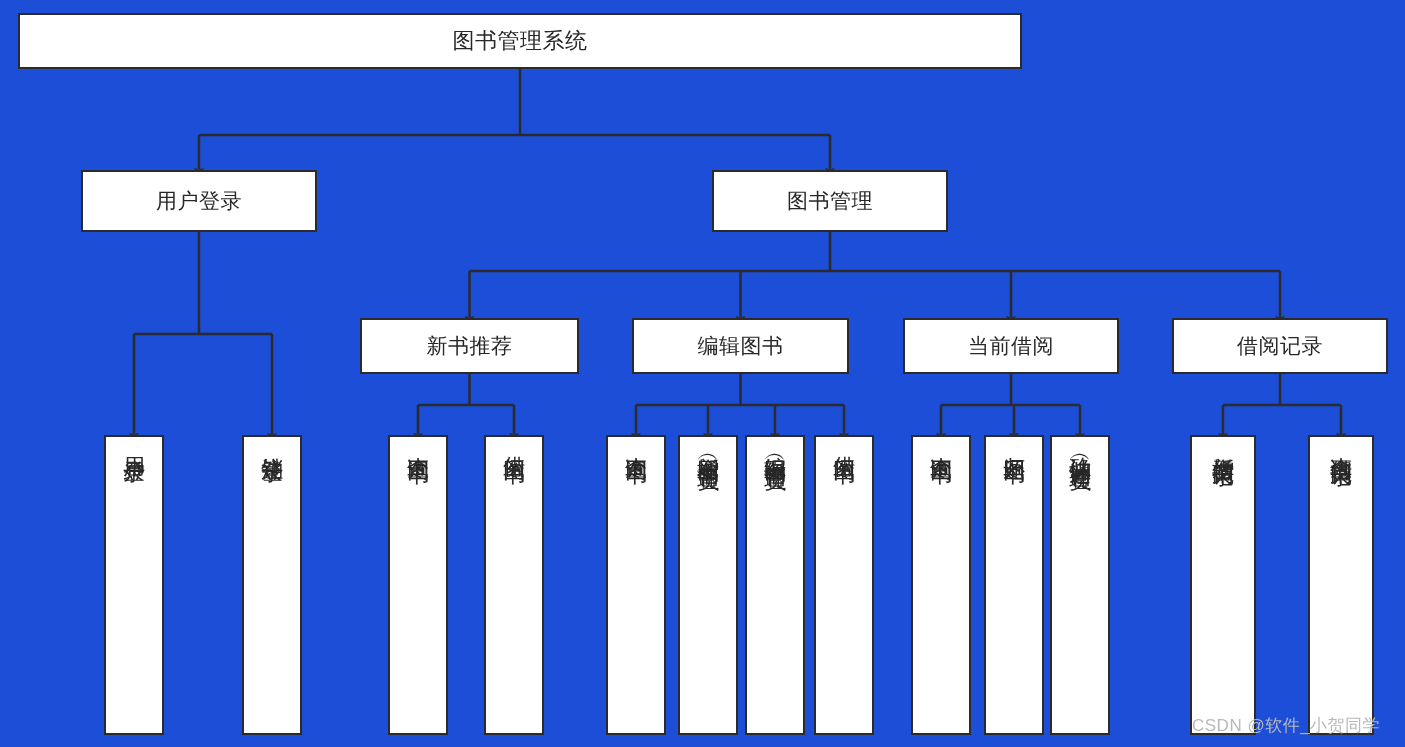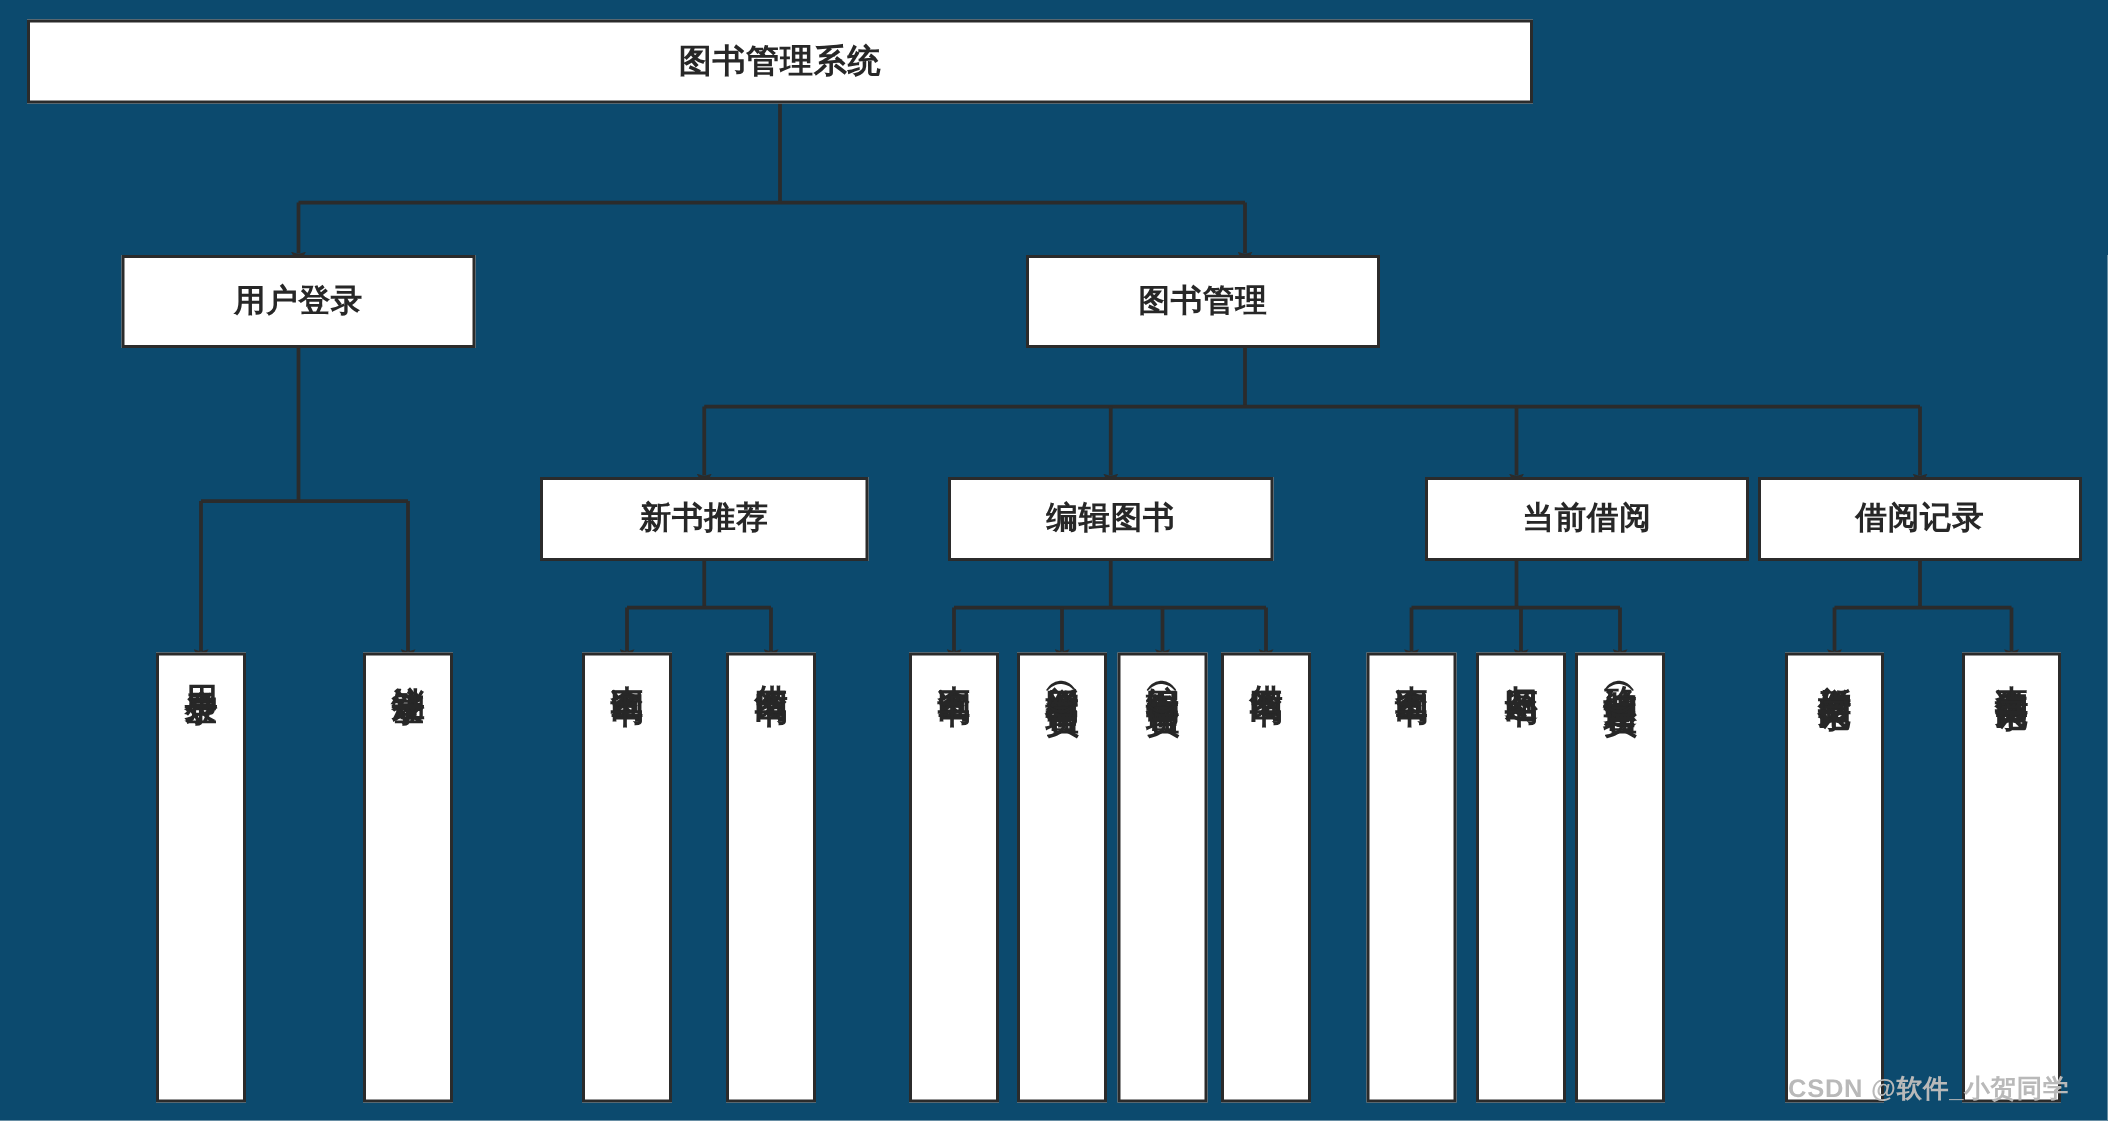--- a/index.html
+++ b/index.html
@@ -12,22 +12,21 @@
     width: 1405px;
     height: 747px;
     font-family: "Liberation Sans", "DejaVu Sans", sans-serif;
     overflow: hidden;
     position: relative;
   }
   #diagram-root {
     position: relative;
     width: 1405px;
     height: 747px;
-    background: #0c4a6e;
-    font-weight: bold;
+    background: #1d4ed8;
   }
   svg.connectors {
     position: absolute;
     left: 0;
     top: 0;
     width: 1405px;
     height: 747px;
     pointer-events: none;
   }
   .node {
@@ -129,30 +128,30 @@
       </g>
   </svg>
 
   <div id="node-layer">
       <div class="node horiz root" style="left: 18px; top: 13px; width: 1004px; height: 56px;">
         <span class="node-label">图书管理系统</span>
       </div>
       <div class="node horiz" style="left: 81px; top: 170px; width: 236px; height: 62px;">
         <span class="node-label">用户登录</span>
       </div>
-      <div class="node horiz" style="left: 684px; top: 170px; width: 236px; height: 62px;">
+      <div class="node horiz" style="left: 712px; top: 170px; width: 236px; height: 62px;">
         <span class="node-label">图书管理</span>
       </div>
       <div class="node horiz" style="left: 360px; top: 318px; width: 219px; height: 56px;">
         <span class="node-label">新书推荐</span>
       </div>
       <div class="node horiz" style="left: 632px; top: 318px; width: 217px; height: 56px;">
         <span class="node-label">编辑图书</span>
       </div>
-      <div class="node horiz" style="left: 950px; top: 318px; width: 216px; height: 56px; justify-content: center;">
+      <div class="node horiz" style="left: 903px; top: 318px; width: 216px; height: 56px; justify-content: center;">
         <span class="node-label">当前借阅</span>
       </div>
       <div class="node horiz" style="left: 1172px; top: 318px; width: 216px; height: 56px; align-items: center;">
         <span class="node-label">借阅记录</span>
       </div>
       <div class="node vert" style="left: 104px; top: 435px; width: 60px; height: 300px;">
         <span class="node-label">用户登录</span>
       </div>
       <div class="node vert" style="left: 242px; top: 435px; width: 60px; height: 300px;">
         <span class="node-label">注销登录</span>

